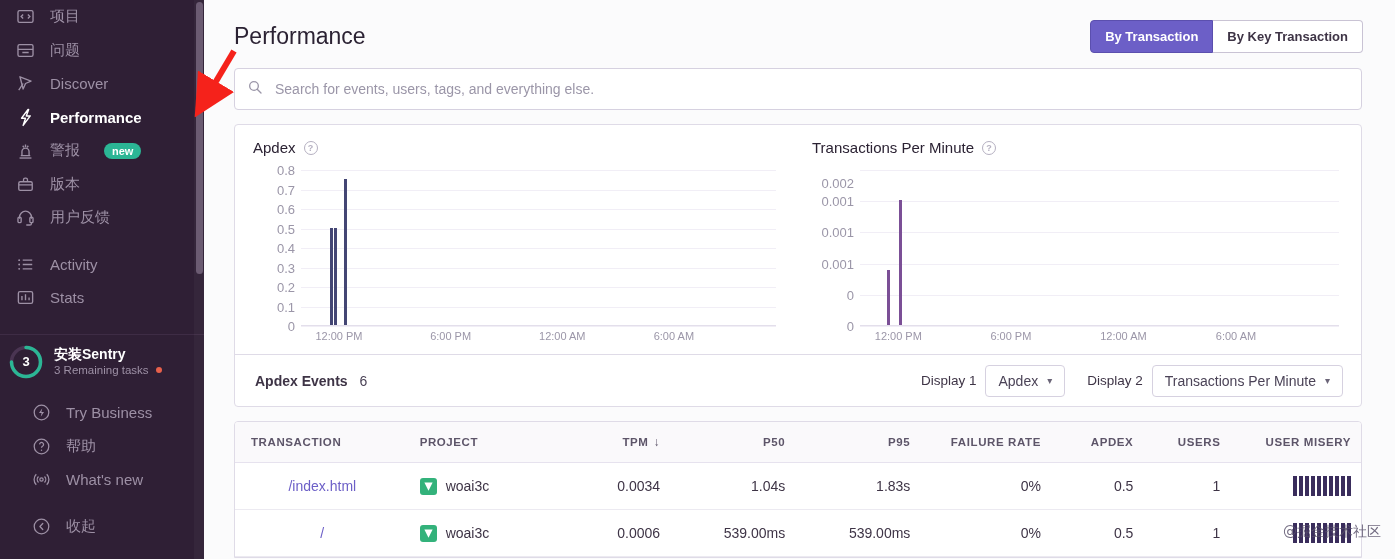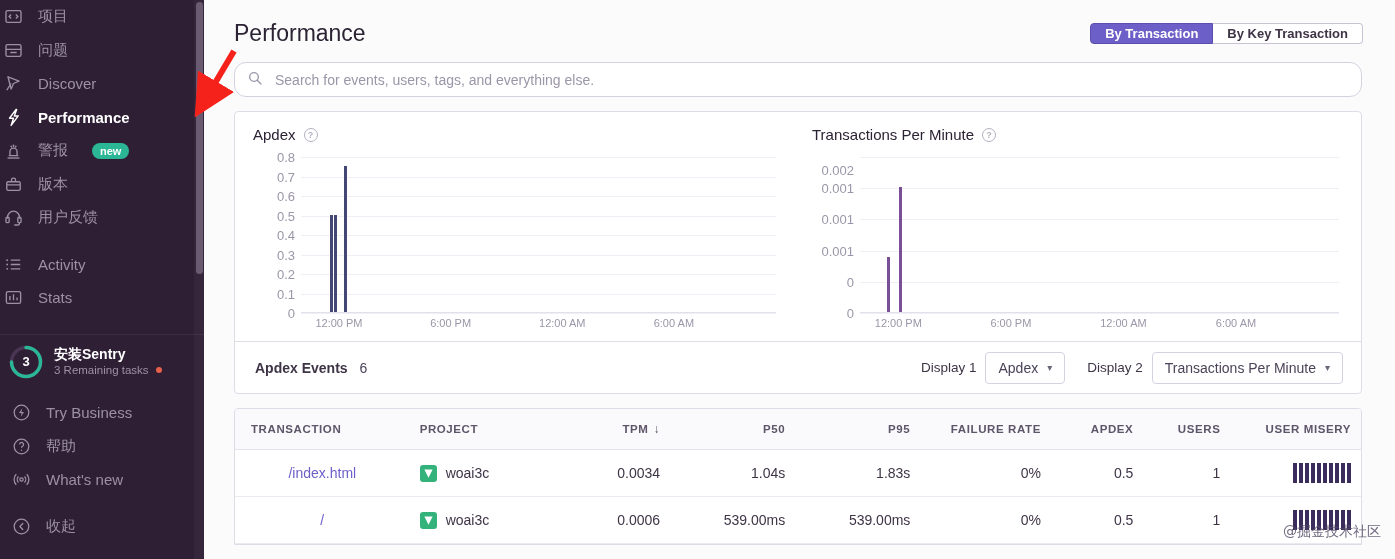--- a/index.html
+++ b/index.html
@@ -21,21 +21,21 @@
   #sidebar-scroll-track {
     position:absolute; right:0; top:0; width:10px; height:559px;
     background:rgba(255,255,255,0.03);
   }
   #sidebar-scroll-thumb {
     position:absolute; right:1px; top:2px; width:7px; height:272px;
     background:#6b5b72; border-radius:4px;
   }
   .nav-item {
     display:flex; align-items:center;
-    height:33.5px; padding-left:0;
+    height:33.5px; padding-left:12px;
     color:#9d90a5; font-size:15px;
     cursor:pointer; position:relative;
   }
   .nav-item .nav-icon {
     width:26px; height:22px; margin-right:12px;
     display:flex; align-items:center; justify-content:center;
     flex:0 0 26px;
   }
   .nav-item .nav-icon svg { display:block; }
   .nav-label { white-space:nowrap; }
@@ -79,36 +79,36 @@
     overflow:hidden;
   }
   #page-header {
     display:flex; align-items:center; justify-content:space-between;
     padding:20px 32px 0 30px;
   }
   #page-title { font-size:23px; color:#2b2233; font-weight:normal; }
   #view-toggle { display:flex; }
   .toggle-btn {
     font-size:13px; font-weight:bold;
-    padding:2px 14px;
+    padding:8px 14px;
     border:1px solid #c9c3d4;
     background:#ffffff; color:#3e3446;
     cursor:pointer; white-space:nowrap;
   }
   .toggle-btn:first-child {
     border-radius:4px 0 0 4px;
     background:#6c5fc7; border-color:#5b4fae; color:#ffffff;
   }
   .toggle-btn:last-child { border-radius:0 4px 4px 0; border-left:none; }
 
   
   #search-bar {
     margin:15px 33px 0 30px;
-    height:35px;
-    border:1px solid #d6d1e0; border-radius:12px;
+    height:42px;
+    border:1px solid #d6d1e0; border-radius:4px;
     background:#ffffff;
     display:flex; align-items:center; padding:0 12px;
   }
   #search-input {
     border:none; outline:none; flex:1;
     font-family:"Liberation Sans", sans-serif;
     font-size:14px; color:#6b6578; background:transparent;
     margin-left:10px;
   }
   #search-input::placeholder { color:#9b96a8; }
@@ -342,21 +342,21 @@
     </div>
     <div id="onboarding-text">
       <div id="onboarding-title">安装Sentry</div>
       <div id="onboarding-sub">
         <span>3 Remaining tasks</span>
         <span class="red-dot"></span>
       </div>
     </div>
   </div>
 
-  <div style="position:absolute;left:8px;top:396px;width:168px;">
+  <div style="position:absolute;left:16px;top:396px;width:168px;">
     <div class="nav-item">
       <span class="nav-icon">
         <svg width="19" height="19" viewBox="0 0 24 24" fill="none" stroke="#9d90a5" stroke-width="1.6">
           <circle cx="12" cy="12" r="9.2"></circle>
           <path d="M13 6.5 8.8 12.6h3.3l-1.1 4.9 4.2-6.1h-3.3l1.1-4.9z" fill="#9d90a5" stroke="none"></path>
         </svg>
       </span>
       <span class="nav-label">Try Business</span>
     </div>
     <div class="nav-item">

